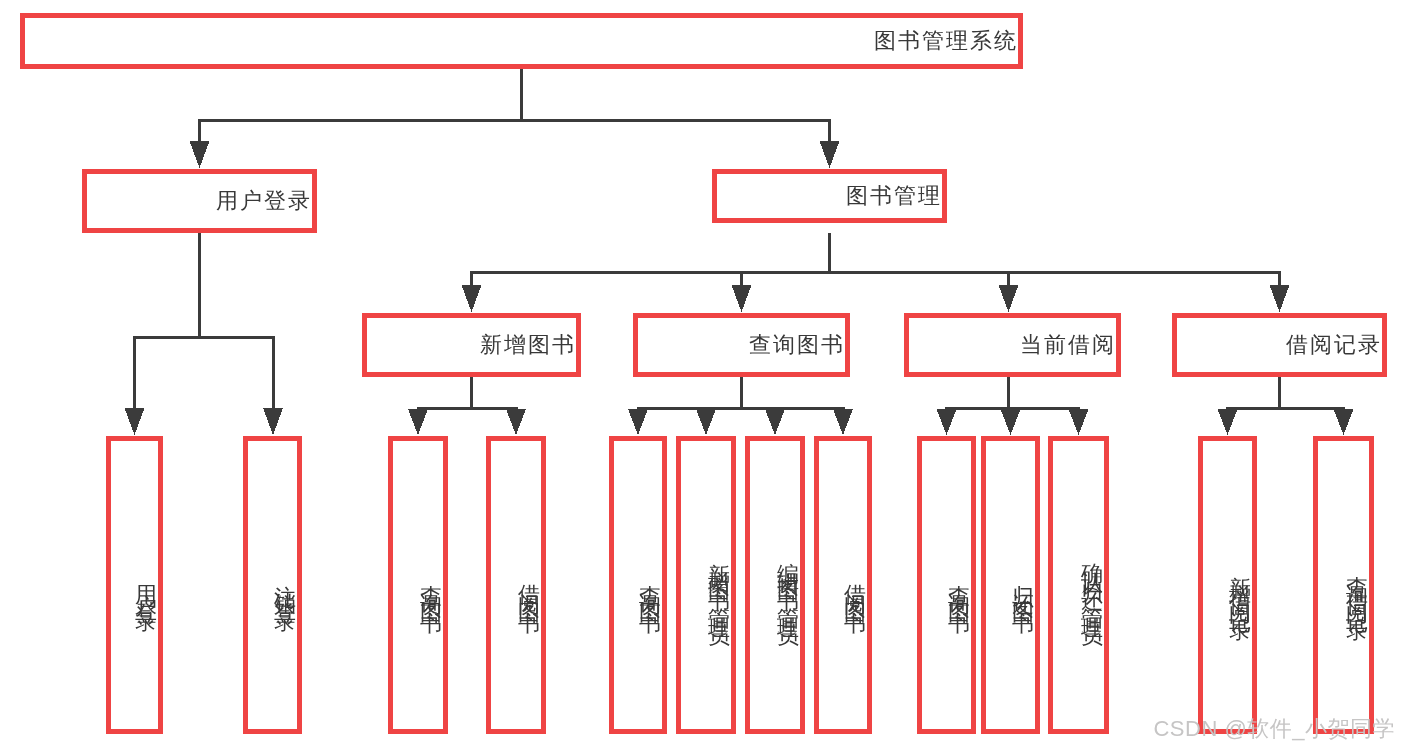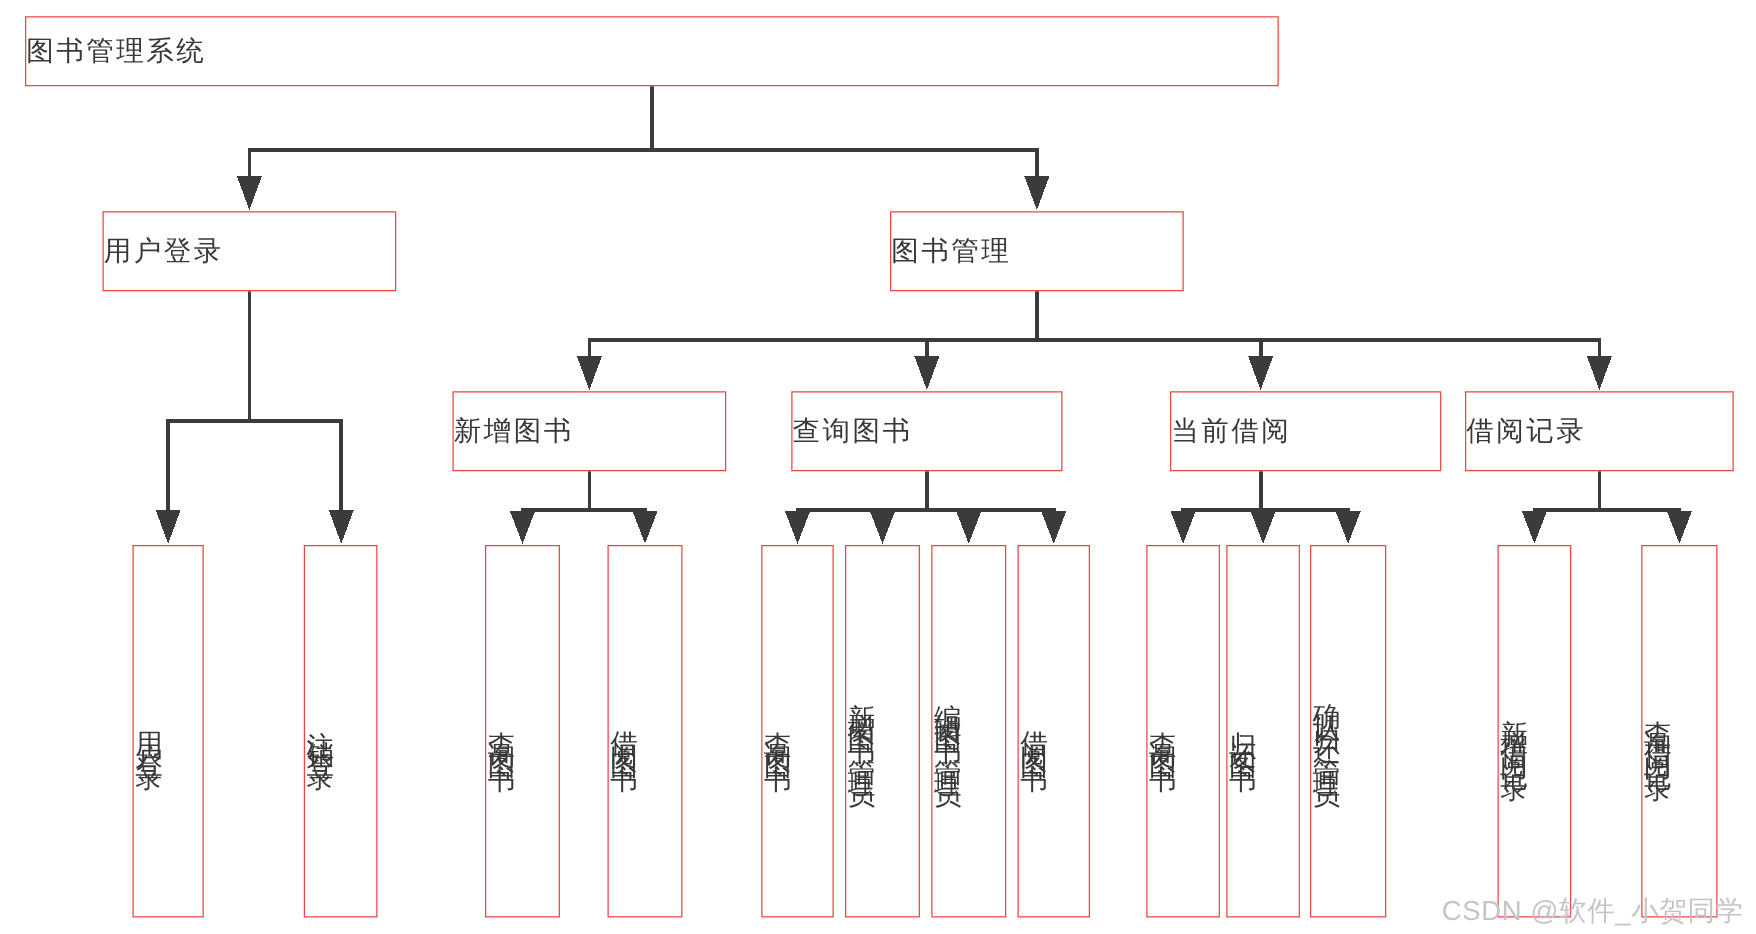--- a/index.html
+++ b/index.html
@@ -5,21 +5,21 @@
   html,body{margin:0;padding:0;background:#ffffff;}
   .canvas{
     position:relative;width:1405px;height:747px;background:#ffffff;overflow:hidden;
     font-family:"Liberation Sans","DejaVu Sans",sans-serif;color:#383838;
   }
   .wires{position:absolute;left:0;top:0;z-index:0;}
   .wires line{stroke:#3b3b3b;stroke-width:3;}
   .wires polygon{fill:#3b3b3b;stroke:none;}
   .node{
     position:absolute;box-sizing:border-box;background:#ffffff;
-    border:1px solid #ef4444;display:flex;align-items:center;justify-content:flex-start;
+    border:5px solid #ef4444;display:flex;align-items:center;justify-content:flex-end;
     z-index:1;
   }
   .hbox span{font-size:22px;letter-spacing:2px;white-space:nowrap;}
   .vbox span{
     writing-mode:vertical-rl;text-orientation:mixed;
     font-size:22px;letter-spacing:9px;line-height:1.1;white-space:nowrap;
   }
   .watermark{
     position:absolute;right:10px;top:714px;z-index:5;
     font-size:22px;letter-spacing:0.5px;color:#c6c5c5;white-space:nowrap;
@@ -106,31 +106,31 @@
     </g>
   </svg>
 
   <div class="node hbox" style="left:20px;top:13px;width:1003px;height:56px">
     <span>图书管理系统</span>
   </div>
 
   <div class="node hbox" style="left:82px;top:169px;width:235px;height:64px">
     <span>用户登录</span>
   </div>
-  <div class="node hbox" style="left:712px;top:169px;width:235px;height:64px">
+  <div class="node hbox" style="left:712px;top:169px;width:235px;height:54px">
     <span>图书管理</span>
   </div>
 
   <div class="node hbox" style="left:362px;top:313px;width:219px;height:64px">
     <span>新增图书</span>
   </div>
   <div class="node hbox" style="left:633px;top:313px;width:217px;height:64px">
     <span>查询图书</span>
   </div>
-  <div class="node hbox" style="left:936px;top:313px;width:217px;height:64px">
+  <div class="node hbox" style="left:904px;top:313px;width:217px;height:64px">
     <span>当前借阅</span>
   </div>
   <div class="node hbox" style="left:1172px;top:313px;width:215px;height:64px">
     <span>借阅记录</span>
   </div>
 
   <div class="node vbox" style="left:106px;top:436px;width:57px;height:298px">
     <span>用户登录</span>
   </div>
   <div class="node vbox" style="left:243px;top:436px;width:59px;height:298px">

